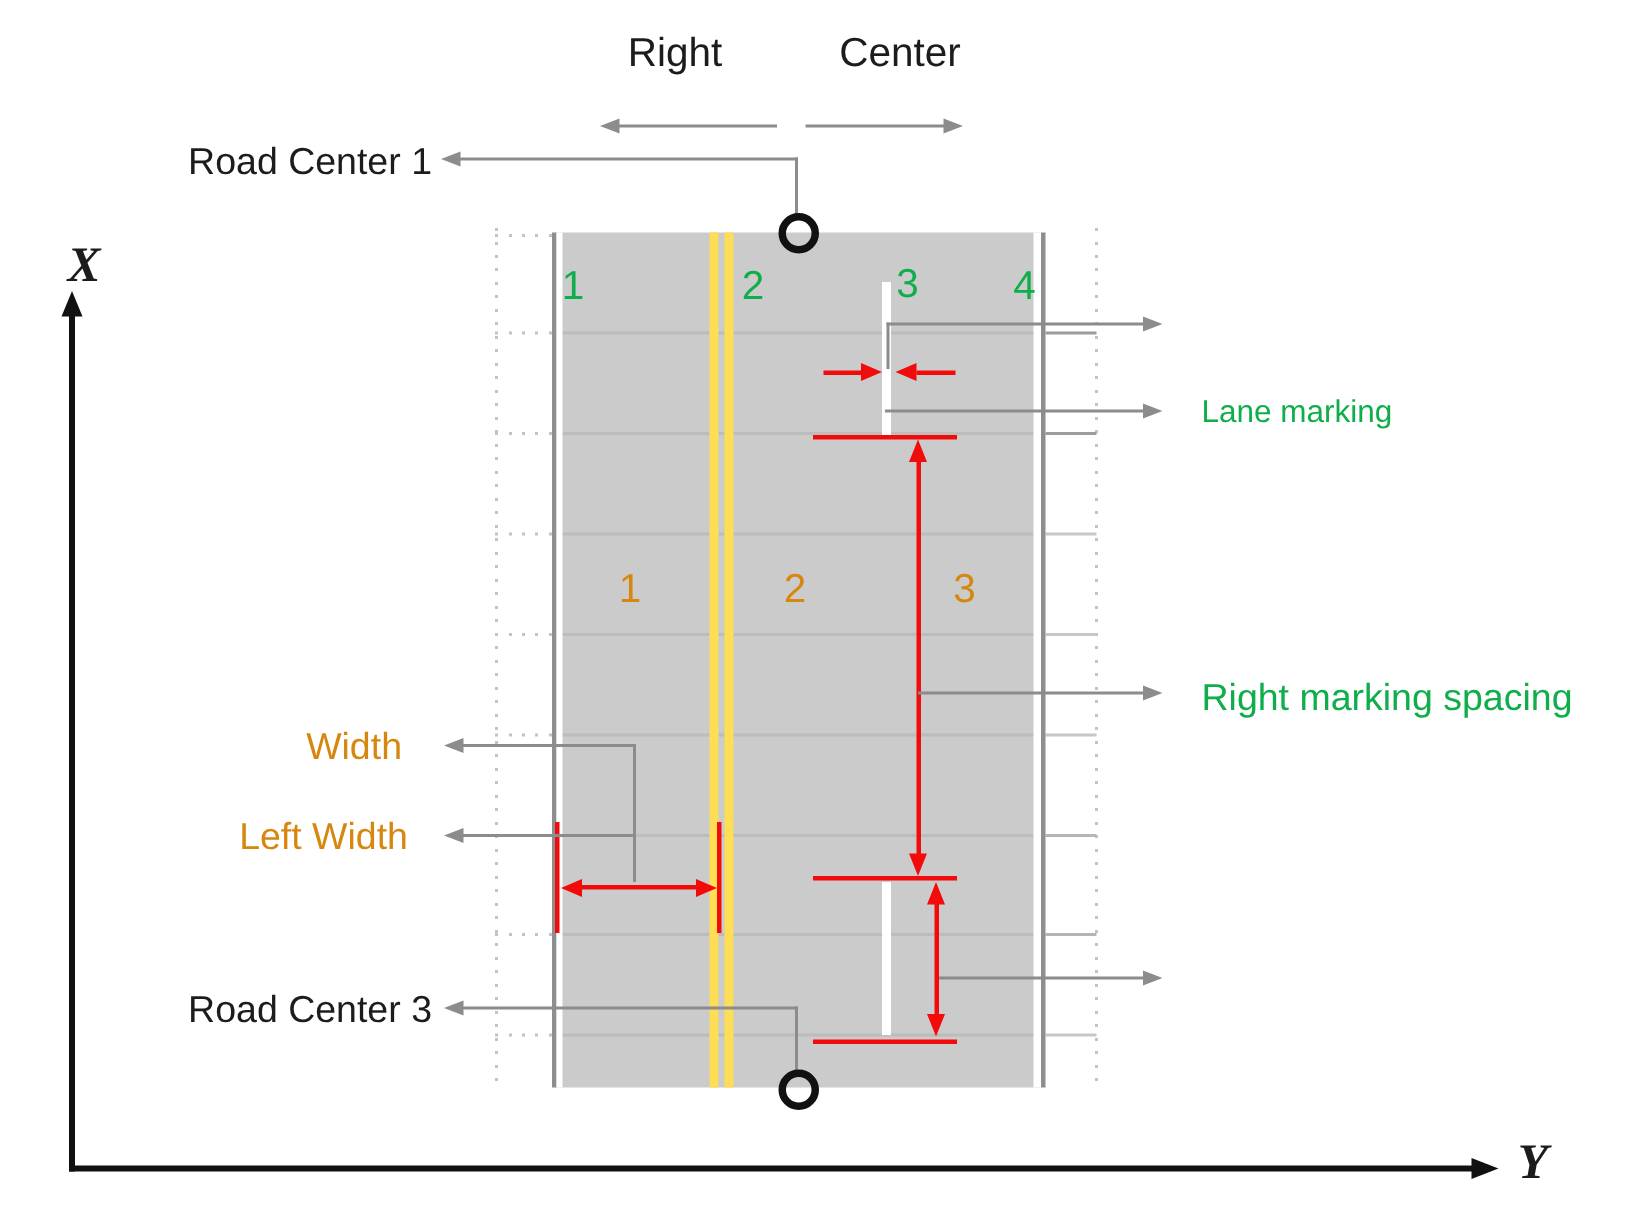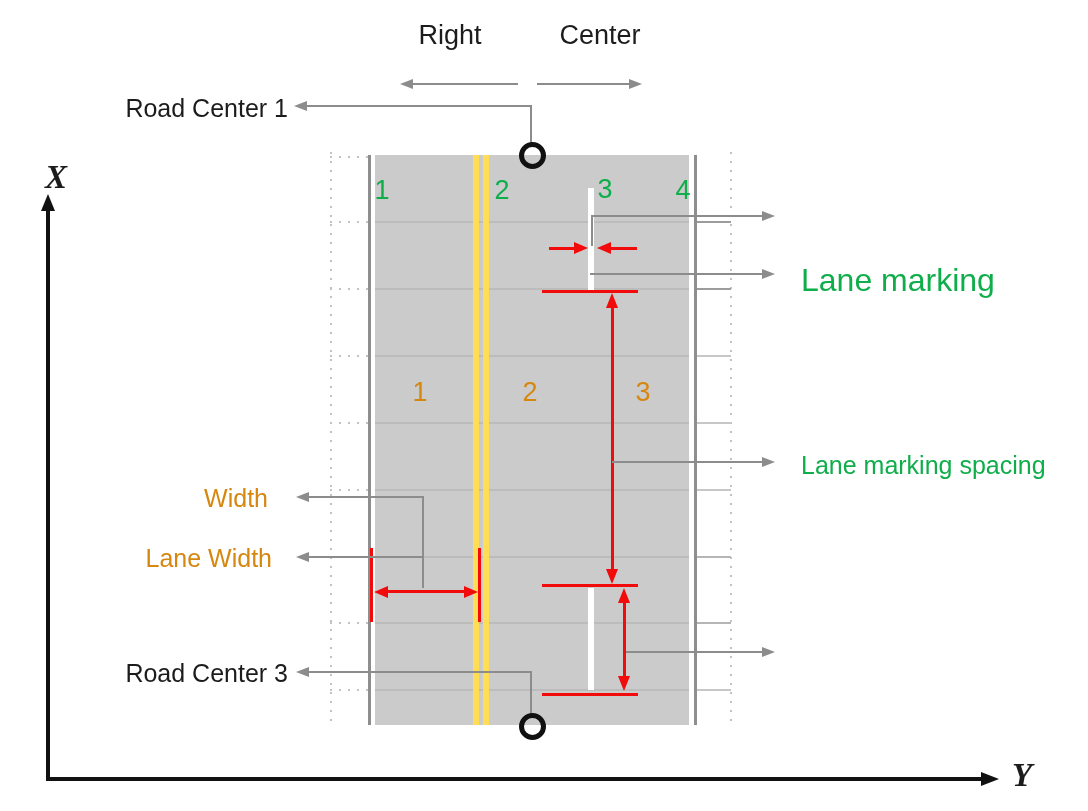--- a/index.html
+++ b/index.html
@@ -148,18 +148,18 @@
   <div class="txt green" style="left:371px;top:176px;width:22px;font-size:27px;text-align:center;">1</div>
   <div class="txt green" style="left:491px;top:176px;width:22px;font-size:27px;text-align:center;">2</div>
   <div class="txt green" style="left:594px;top:175px;width:22px;font-size:27px;text-align:center;">3</div>
   <div class="txt green" style="left:672px;top:176px;width:22px;font-size:27px;text-align:center;">4</div>
 
   <div class="txt orange" style="left:409px;top:378px;width:22px;font-size:27px;text-align:center;">1</div>
   <div class="txt orange" style="left:519px;top:378px;width:22px;font-size:27px;text-align:center;">2</div>
   <div class="txt orange" style="left:632px;top:378px;width:22px;font-size:27px;text-align:center;">3</div>
 
   <div class="txt orange" style="left:168px;top:485px;width:100px;font-size:25px;text-align:right;">Width</div>
-  <div class="txt orange" style="left:130px;top:545px;width:142px;font-size:25px;text-align:right;">Lane Width</div>
+  <div class="txt orange" style="left:130px;top:545px;width:142px;font-size:25px;text-align:right;">Left Width</div>
 
-  <div class="txt green" style="left:801px;top:264px;font-size:32px;">Lane marking</div>
-  <div class="txt green" style="left:801px;top:452px;font-size:25px;">Lane marking spacing</div>
+  <div class="txt green" style="left:801px;top:264px;font-size:21px;">Lane marking</div>
+  <div class="txt green" style="left:801px;top:452px;font-size:25px;">Right marking spacing</div>
 
 </div>
 
 </body></html>

